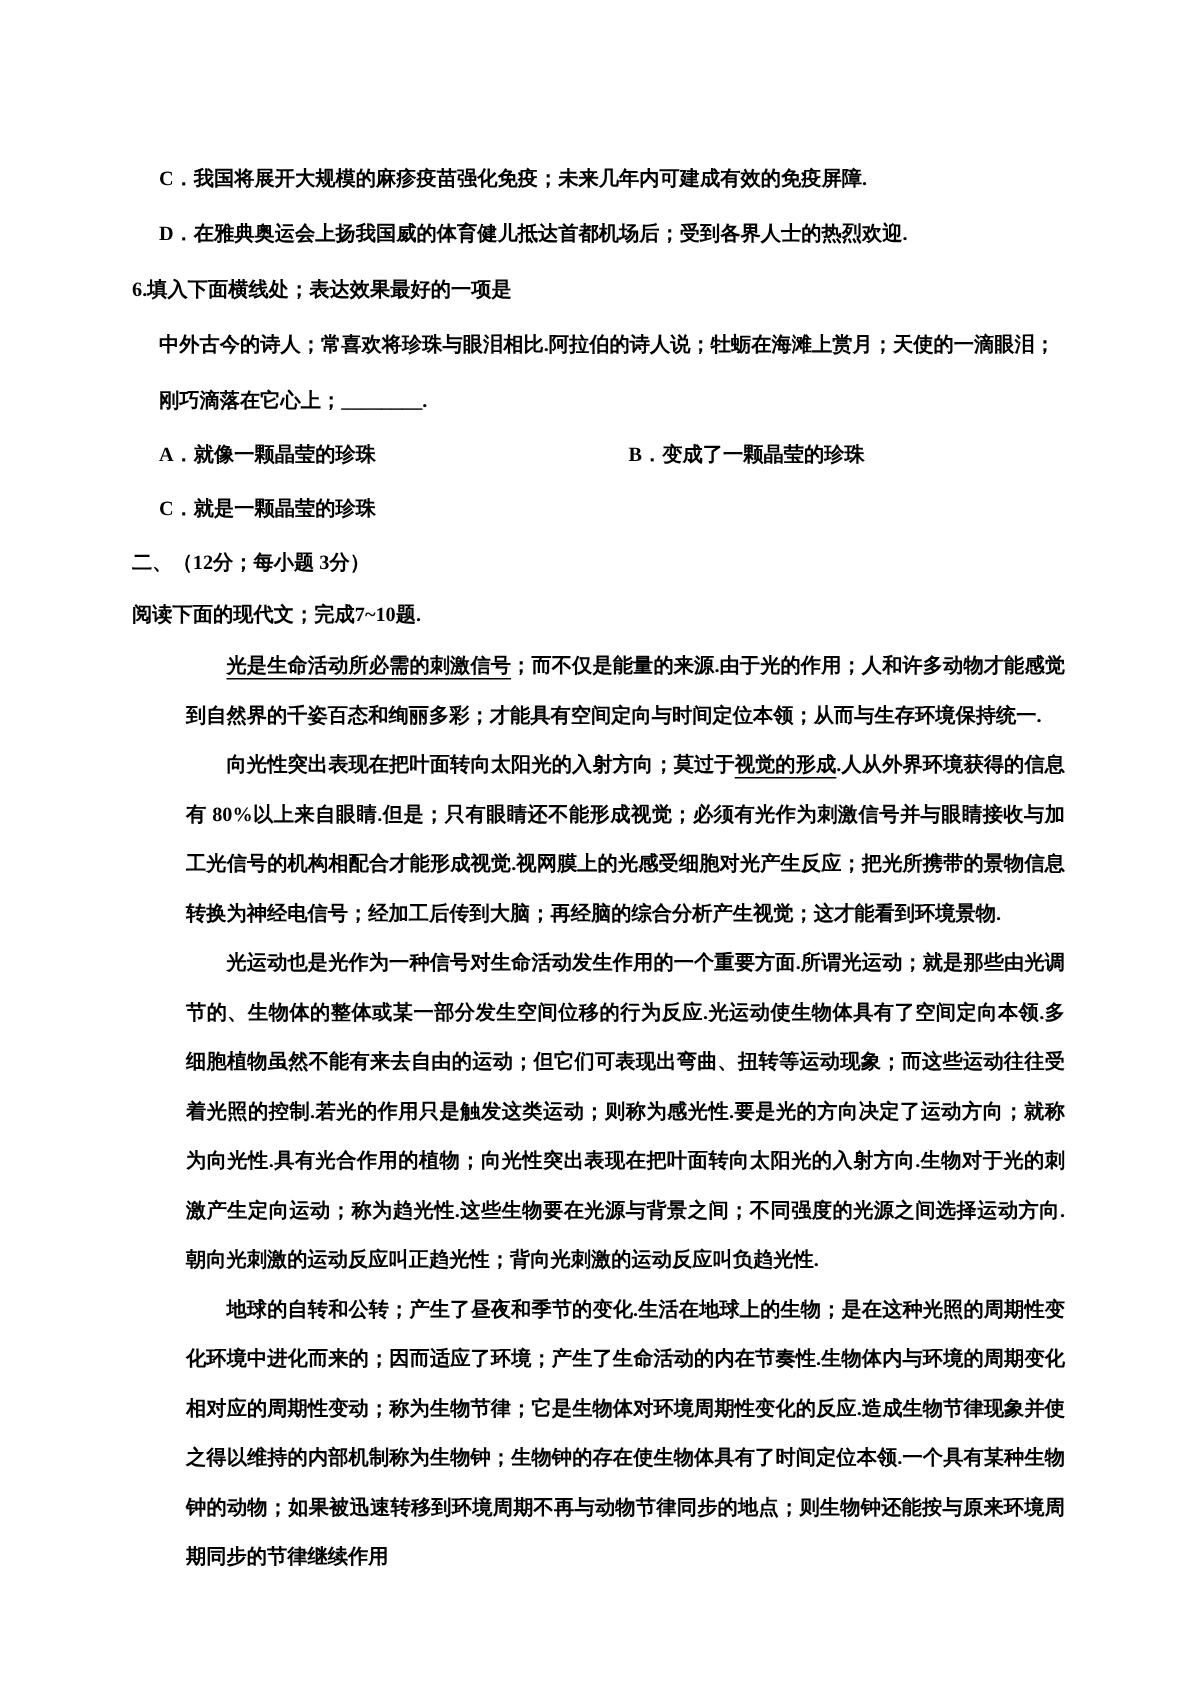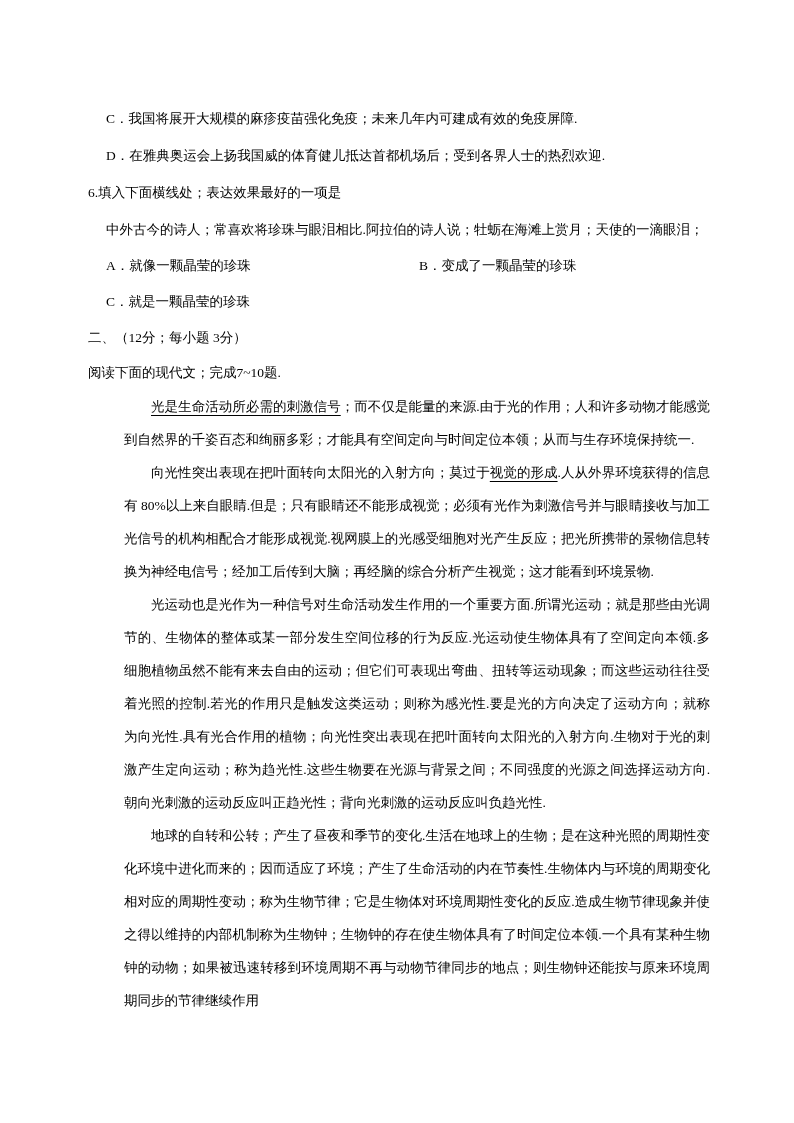--- a/index.html
+++ b/index.html
@@ -6,20 +6,21 @@
   .page {
     width: 794px;
     height: 1123px;
     box-sizing: border-box;
     background: #ffffff;
     padding: 100px 84px 0 88px;
     font-family: "Liberation Serif", "DejaVu Serif", serif;
     font-size: 13.5px;
     color: #000000;
     overflow: hidden;
+    font-weight: bold;
   }
   p { margin: 0; }
   .qline { line-height: 37px; text-align: left; }
   .indent1 { padding-left: 18px; }
   .opt-row { display: flex; line-height: 36px; padding-left: 18px; gap: 43px; }
   .opt-a { width: 270px; flex: 0 0 270px; }
   .sec { line-height: 35px; }
   .para {
     line-height: 33px;
     text-align: justify;
@@ -39,20 +40,23 @@
   <p class="qline indent1">
     <span>D．在雅典奥运会上扬我国威的体育健儿抵达首都机场后；受到各界人士的热烈欢迎.</span>
   </p>
 
   <p class="qline">
     <span>6.填入下面横线处；表达效果最好的一项是</span>
   </p>
   <p class="qline indent1">
     <span>中外古今的诗人；常喜欢将珍珠与眼泪相比.阿拉伯的诗人说；牡蛎在海滩上赏月；天使的一滴眼泪；</span>
   </p>
+  <p class="qline indent1">
+    <span>刚巧滴落在它心上；________.</span>
+  </p>
 
   <div class="opt-row">
     <span class="opt-a">A．就像一颗晶莹的珍珠</span>
     <span class="opt-b">B．变成了一颗晶莹的珍珠</span>
   </div>
   <div class="opt-row">
     <span class="opt-a">C．就是一颗晶莹的珍珠</span>
   </div>
 
   <p class="qline sec">

